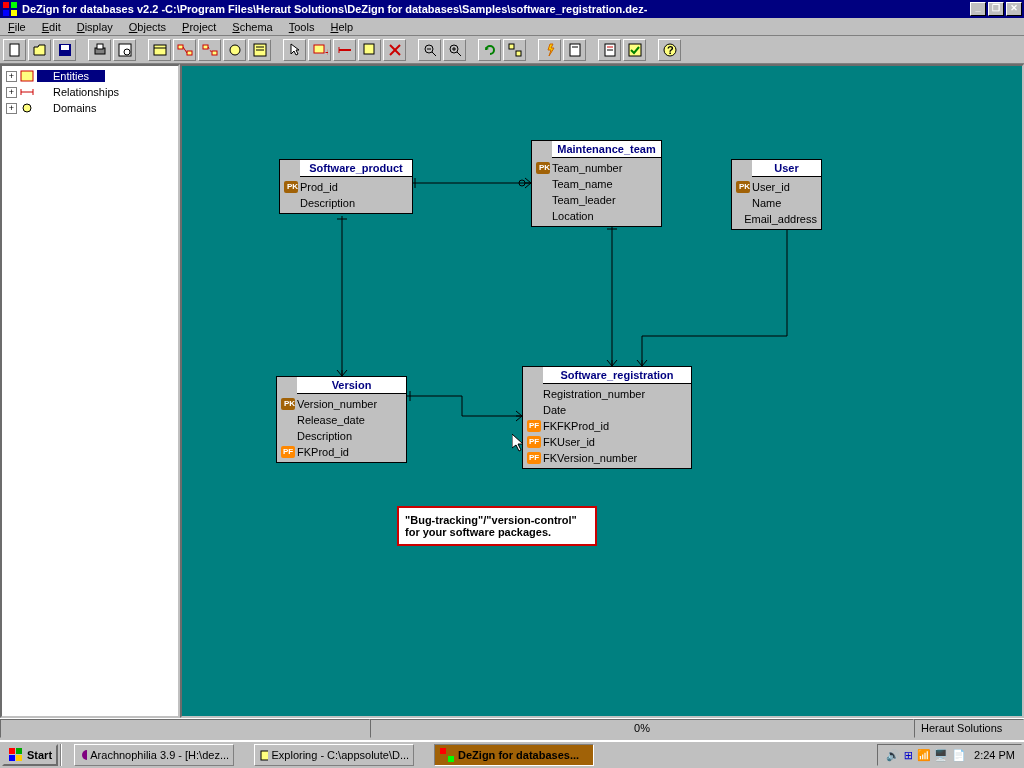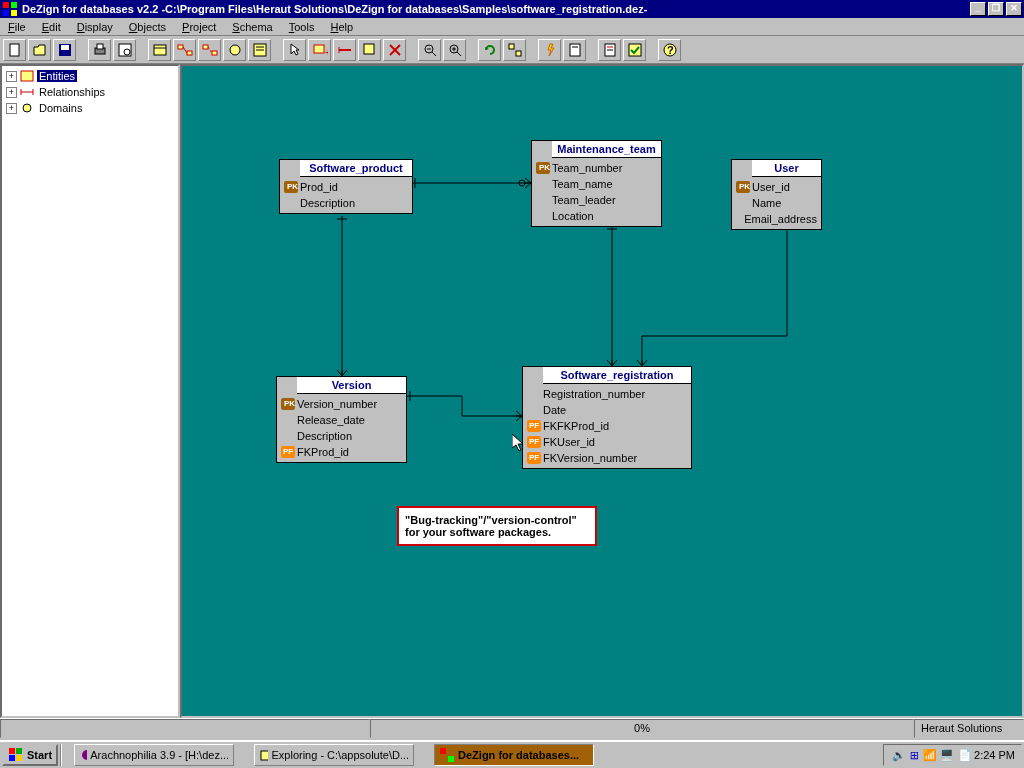--- a/index.html
+++ b/index.html
@@ -12,21 +12,21 @@
 .menubar span { padding: 2px 8px; cursor: default; }
 .menubar span u { text-decoration: underline; }
 .toolbar { background: #c0c0c0; height: 28px; display: flex; align-items: center; border-bottom: 1px solid #808080; padding: 0 2px; }
 .tbtn { width: 23px; height: 22px; border: 1px solid; border-color: #fff #808080 #808080 #fff; background: #c0c0c0; margin: 0 1px; display: flex; align-items: center; justify-content: center; }
 .tsep { width: 6px; height: 22px; margin: 0 2px; }
 .workarea { display: flex; height: 654px; }
 .treepanel { width: 180px; background: #fff; border: 2px inset #c0c0c0; padding: 2px; }
 .tree-item { display: flex; align-items: center; height: 16px; padding-left: 2px; }
 .tree-expand { width: 11px; height: 11px; border: 1px solid #808080; font-size: 9px; line-height: 9px; text-align: center; margin-right: 3px; }
 .tree-icon { width: 14px; height: 12px; margin-right: 3px; }
-.tree-label { padding: 0 2px; text-align: center; }
+.tree-label { padding: 0 16px; text-align: center; }
 .tree-label.selected { background: #000080; color: #fff; }
 .canvas { flex: 1; background: #008080; border: 2px inset #c0c0c0; position: relative; overflow: hidden; }
 .entity { position: absolute; background: #c0c0c0; border: 1px solid #000; }
 .entity-title { background: #fff; color: #000080; font-weight: bold; text-align: center; padding: 2px 4px; border-bottom: 1px solid #000; margin-left: 20px; }
 .entity-body { padding: 2px 4px; }
 .field { display: flex; align-items: center; height: 16px; }
 .key-icon { width: 14px; height: 12px; margin-right: 2px; font-size: 8px; color: #fff; font-weight: bold; text-align: center; line-height: 12px; border-radius: 2px; }
 .pk { background: #a16207; text-align: right; }
 .fk { background: #ff8800; }
 .note { position: absolute; background: #fff; border: 2px solid #cc0000; padding: 6px; font-weight: bold; width: 200px; }
@@ -438,15 +438,15 @@
         <rect x="9" y="9" width="6" height="6" fill="#00ff00"></rect>
       </svg>
     <span>DeZign for databases...</span>
   </div>
   <div class="tray">
     <span style="margin:0 2px">🔊</span>
     <span style="margin:0 2px;color:#0000cc">⊞</span>
     <span style="margin:0 2px">📶</span>
     <span style="margin:0 2px">🖥️</span>
     <span style="margin:0 2px">📄</span>
-    <span style="">2:24 PM</span>
+    <span style="margin-left:6px">2:24 PM</span>
   </div>
 </div>
 
 </body></html>

